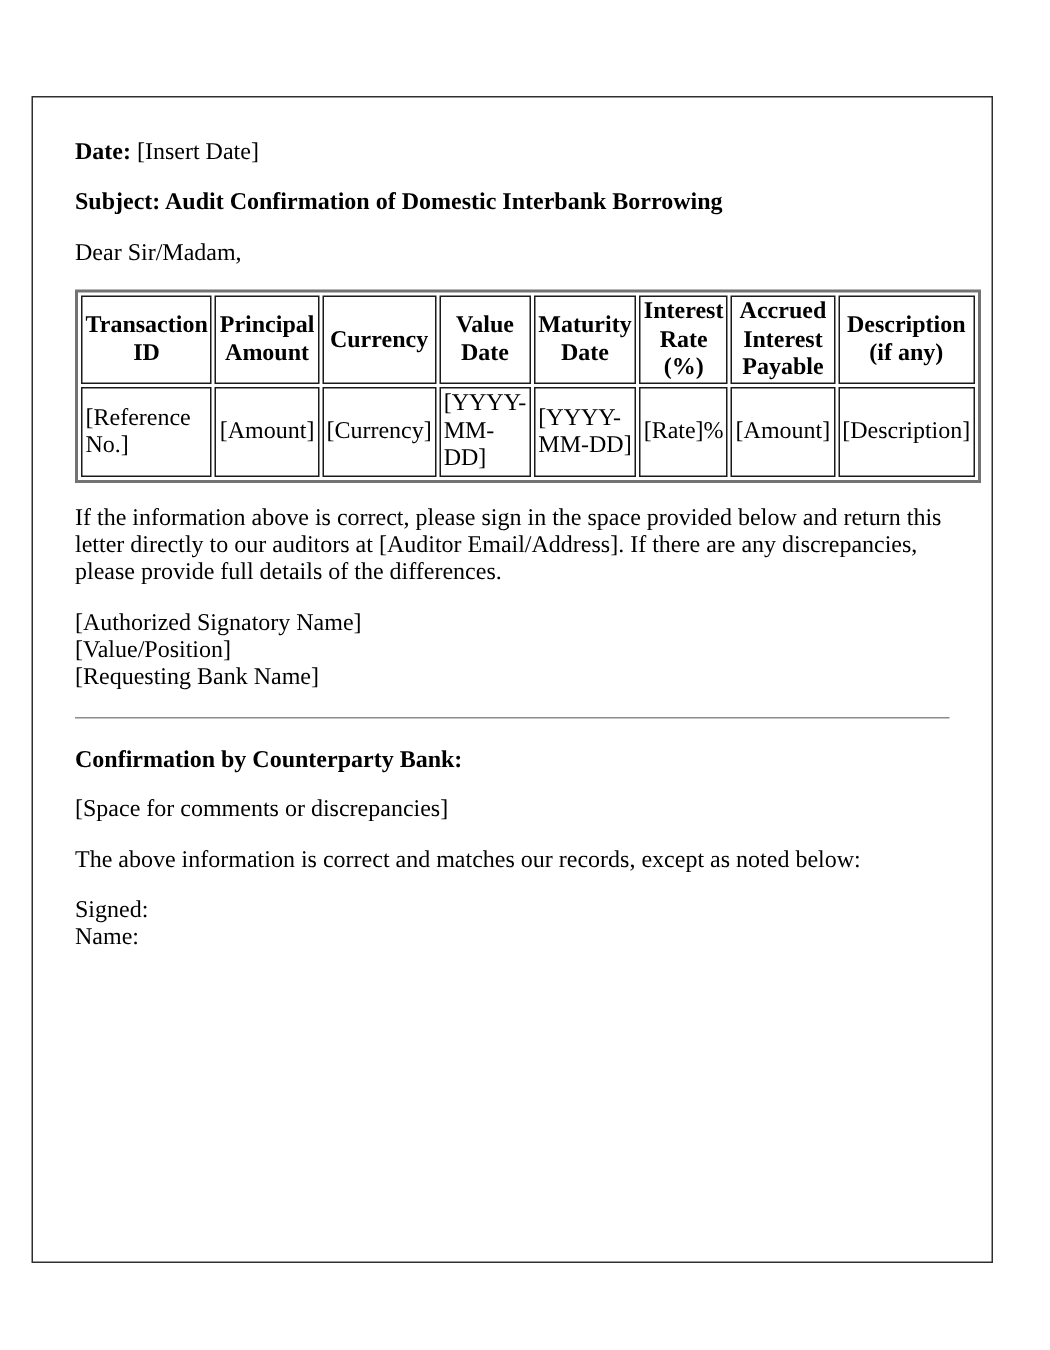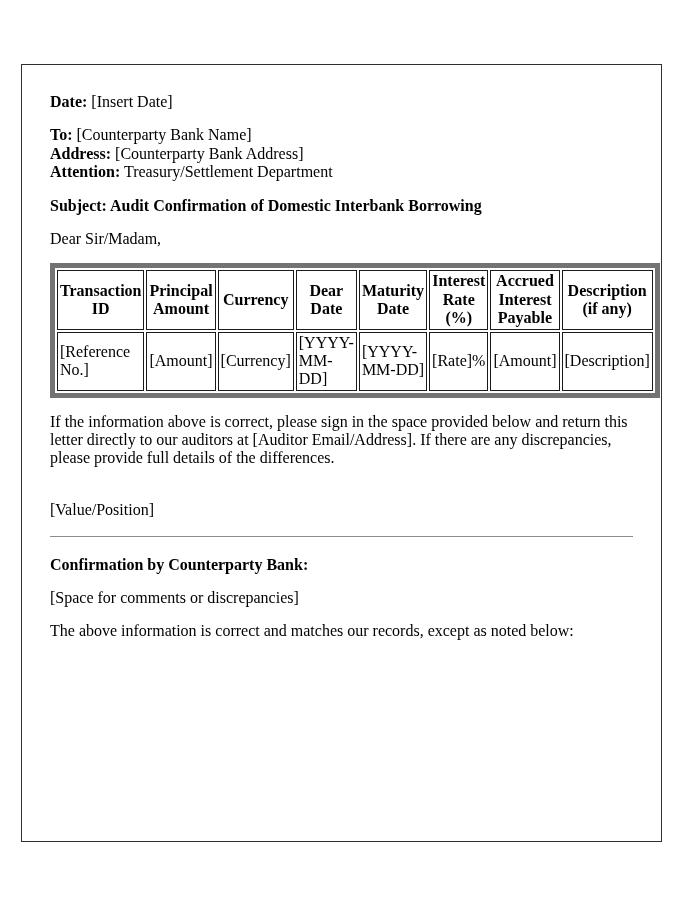--- a/index.html
+++ b/index.html
@@ -24,21 +24,21 @@
     overflow: hidden;
     background: #ffffff;
     margin-top: 43px;
   }
   p { margin: 15px 0; line-height: 1.15; }
   b, strong, th { font-weight: bold; }
   table.tx-table {
     width: 100%;
     border-collapse: separate;
     border-spacing: 2px;
-    border: 5px solid #737373;
+    border: 2px solid #737373;
     table-layout: auto;
   }
   table.tx-table th,
   table.tx-table td {
     border: 1px solid #1a1a1a;
     padding: 1px 2px;
     line-height: 1.15;
   }
   table.tx-table th { text-align: center; vertical-align: middle; }
   table.tx-table td { text-align: left; vertical-align: middle; }
@@ -52,28 +52,20 @@
 </head>
 <body>
 
 <div class="letter-frame">
 
   <p>
     <b>Date:</b>
     <span>[Insert Date]</span>
   </p>
 
-  <p>
-    <b>To:</b>
-    <span>[Counterparty Bank Name]</span><br>
-    <b>Address:</b>
-    <span>[Counterparty Bank Address]</span><br>
-    <b>Attention:</b>
-    <span>Treasury/Settlement Department</span>
-  </p>
 
   <p>
     <b>Subject: Audit Confirmation of Domestic Interbank Borrowing</b>
   </p>
 
   <p>Dear Sir/Madam,</p>
 
 
   <table class="tx-table">
     <colgroup>
@@ -84,21 +76,21 @@
       <col style="width:11.3%">
         <col style="width:10%">
         <col style="width:12.2%">
         <col style="width:16%">
     </colgroup>
     <tbody>
         <tr>
       <th>Transaction ID</th>
       <th>Principal Amount</th>
       <th>Currency</th>
-      <th>Dear Date</th>
+      <th>Value Date</th>
       <th>Maturity Date</th>
       <th>Interest Rate (%)</th>
       <th>Accrued Interest Payable</th>
       <th>Description (if any)</th>
     </tr>
     <tr>
       <td>[Reference No.]</td>
       <td>[Amount]</td>
       <td>[Currency]</td>
       <td>[YYYY-MM-DD]</td>
@@ -108,28 +100,33 @@
       <td>[Description]</td>
     </tr>
   </tbody>
     </table>
 
 
   <p>If the information above is correct, please sign in the space provided below and return this letter directly to our auditors at [Auditor Email/Address]. If there are any discrepancies, please provide full details of the differences.</p>
 
 
   <p>
-    <br>
+    <span>[Authorized Signatory Name]</span><br>
     <span>[Value/Position]</span><br>
+    <span>[Requesting Bank Name]</span>
   </p>
 
   <hr class="separator">
 
   <p>
     <b>Confirmation by Counterparty Bank:</b>
   </p>
 
   <p>[Space for comments or discrepancies]</p>
 
   <p>The above information is correct and matches our records, except as noted below:</p>
 
+  <p>
+    <span>Signed:</span><br>
+    <span>Name:</span>
+  </p>
 
 </div>
 
 </body></html>

